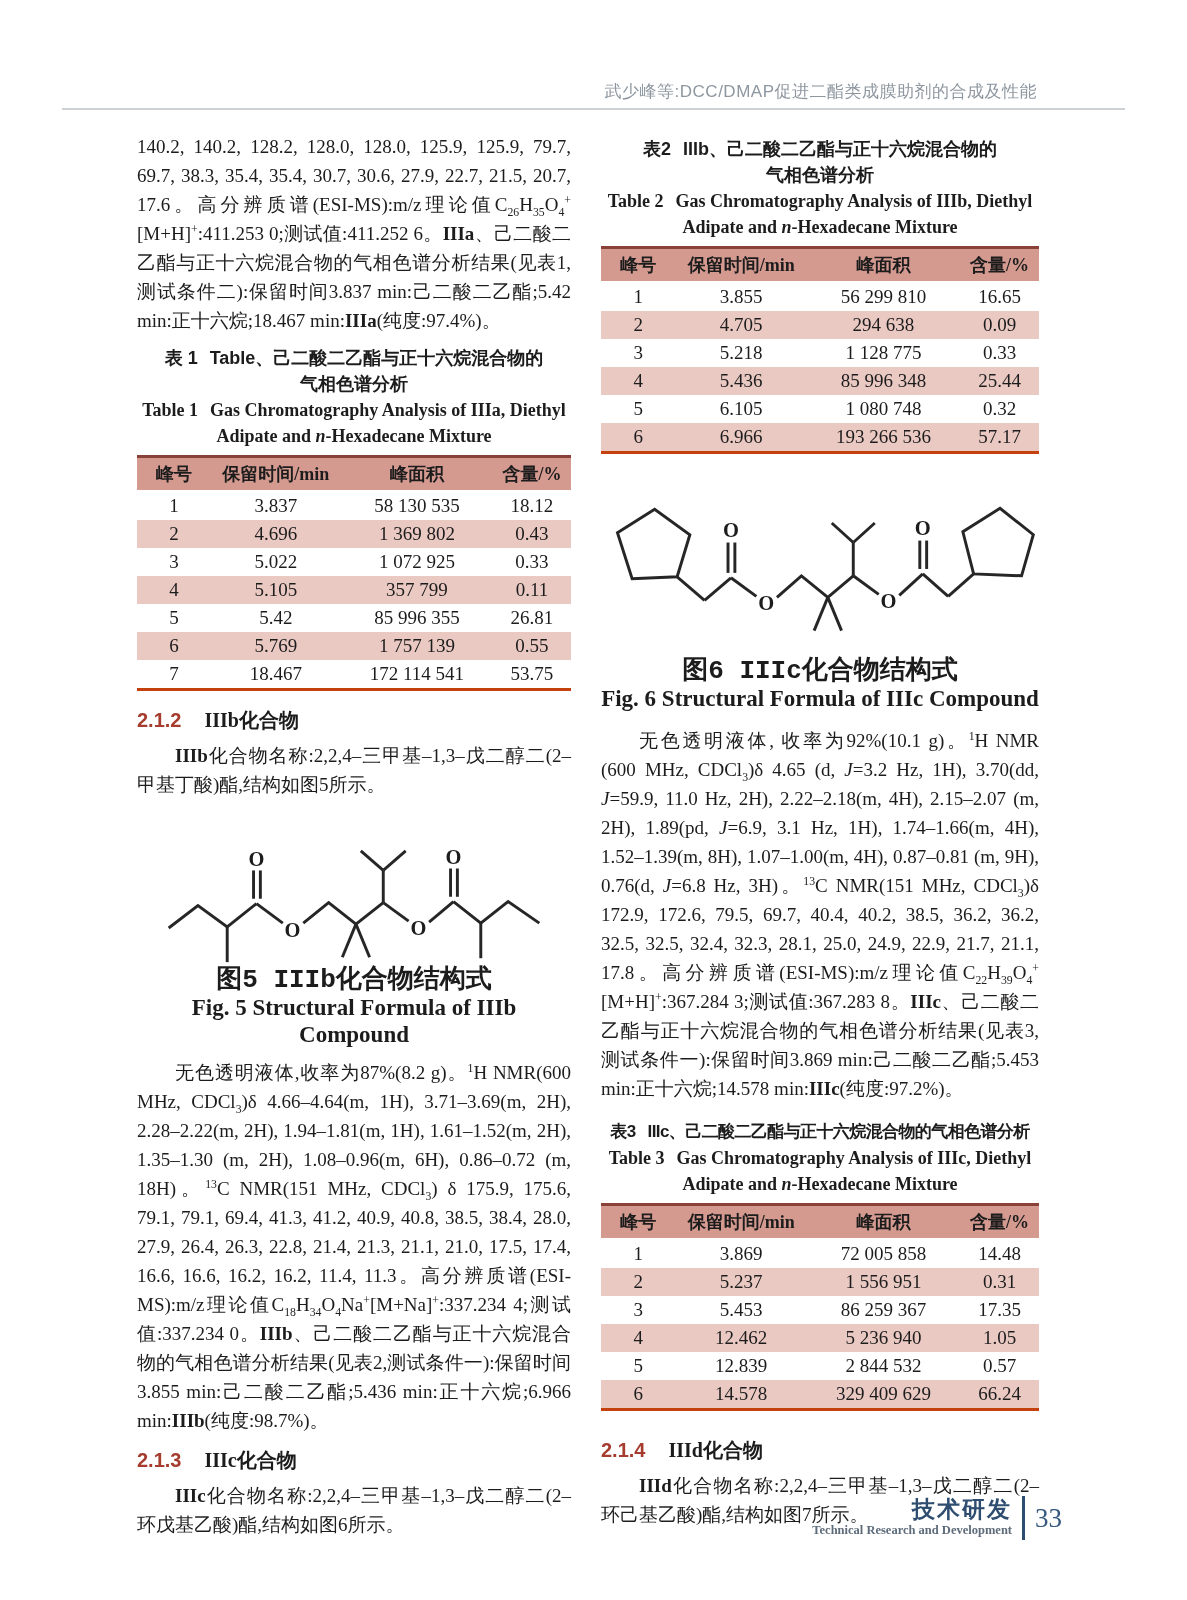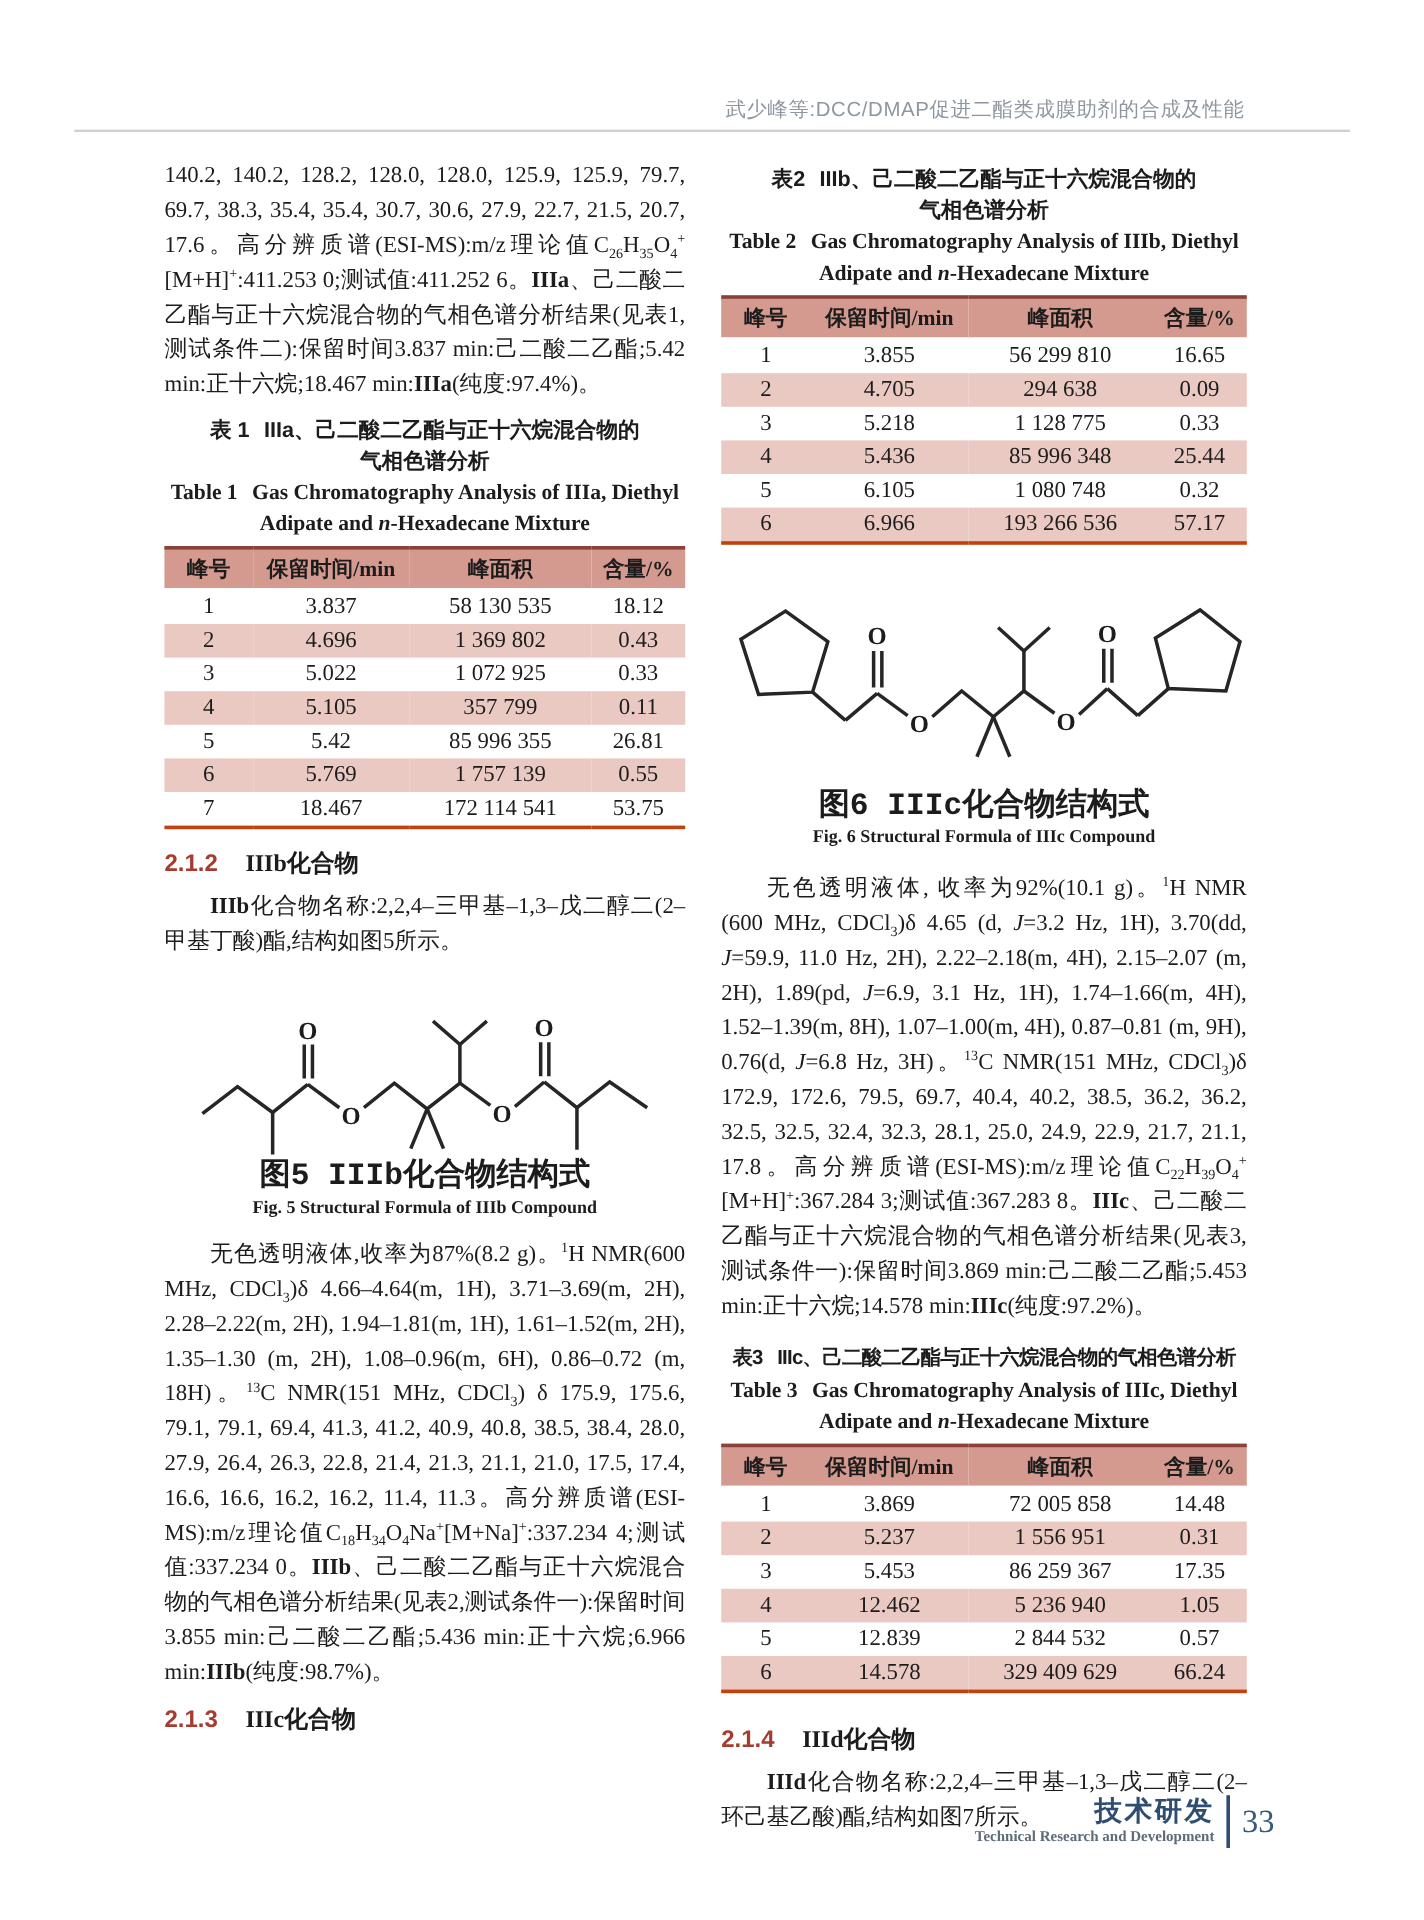--- a/index.html
+++ b/index.html
@@ -45,21 +45,21 @@
   table.data td{padding:3px 2px;text-align:center;}
   table.data tbody tr:nth-child(even){background:#eac9c3;}
   table.data col.c1{width:17%;} table.data col.c2{width:30%;}
   table.data col.c3{width:35%;} table.data col.c4{width:18%;}
 
   
   .figure{text-align:center;margin:6px 0 10px 0;}
   .figure svg{display:block;margin:0 auto;}
   .fig-cap-cn{font-size:26px;font-weight:bold;line-height:27px;
               font-family:Liberation Mono, monospace;}
-  .fig-cap-en{font-size:15px;font-weight:bold;line-height:27px;}
+  .fig-cap-en{font-size:23px;font-weight:bold;line-height:27px;}
 
   .struct-line{stroke:#262626;stroke-width:3;fill:none;stroke-linejoin:miter;}
   .struct-atom{font-family:"Liberation Serif","DejaVu Serif",serif;font-size:21px;font-weight:600;fill:#1c1c1c;}
 
   
   .footer{position:absolute;top:1496px;right:125px;display:flex;align-items:flex-start;justify-content:space-between;}
   .footer-text{text-align:right;margin-right:10px;}
   .footer-cn{font-size:23px;font-weight:bold;color:#2e4d70;line-height:26px;
              font-family:"Liberation Sans","DejaVu Sans",sans-serif;letter-spacing:2px;}
   .footer-en{font-size:12.5px;font-weight:bold;color:#5d6b7a;line-height:16px;}
@@ -73,21 +73,21 @@
 
   <div class="running-head">武少峰等:DCC/DMAP促进二酯类成膜助剂的合成及性能</div>
   <div class="head-rule"></div>
 
   <div class="col col-left">
 
     <p class="para">140.2, 140.2, 128.2, 128.0, 128.0, 125.9, 125.9, 79.7, 69.7, 38.3, 35.4, 35.4, 30.7, 30.6, 27.9, 22.7, 21.5, 20.7, 17.6。高分辨质谱(ESI-MS):m/z理论值C<sub>26</sub>H<sub>35</sub>O<sub>4</sub><sup>+</sup>[M+H]<sup>+</sup>:411.253 0;测试值:411.252 6。<b>IIIa</b>、己二酸二乙酯与正十六烷混合物的气相色谱分析结果(见表1,测试条件二):保留时间3.837 min:己二酸二乙酯;5.42 min:正十六烷;18.467 min:<b>IIIa</b>(纯度:97.4%)。</p>
 
     <div class="table-block">
       <div class="tbl-title-cn">
-        <span class="tbl-label">表 1</span><span>IIIa、己二酸二乙酯与正十六烷混合物的</span>
+        <span class="tbl-label">表 1</span><span>Table、己二酸二乙酯与正十六烷混合物的</span>
       </div>
       <div class="tbl-title-cn second">气相色谱分析</div>
       <div class="tbl-title-en">
         <span class="tbl-label">Table 1</span><span>Gas Chromatography Analysis of IIIa, Diethyl Adipate and <i>n</i>-Hexadecane Mixture</span>
       </div>
       <table class="data">
         <colgroup>
             <col class="c1">
             <col class="c2">
             <col class="c3">
@@ -183,20 +183,21 @@
       <div class="fig-cap-en">Fig. 5  Structural Formula of IIIb Compound</div>
     </div>
 
     <p class="para indent">无色透明液体,收率为87%(8.2 g)。<sup>1</sup>H NMR(600 MHz, CDCl<sub>3</sub>)δ 4.66–4.64(m, 1H), 3.71–3.69(m, 2H), 2.28–2.22(m, 2H), 1.94–1.81(m, 1H), 1.61–1.52(m, 2H), 1.35–1.30 (m, 2H), 1.08–0.96(m, 6H), 0.86–0.72 (m, 18H)。<sup>13</sup>C NMR(151 MHz, CDCl<sub>3</sub>) δ 175.9, 175.6, 79.1, 79.1, 69.4, 41.3, 41.2, 40.9, 40.8, 38.5, 38.4, 28.0, 27.9, 26.4, 26.3, 22.8, 21.4, 21.3, 21.1, 21.0, 17.5, 17.4, 16.6, 16.6, 16.2, 16.2, 11.4, 11.3。高分辨质谱(ESI-MS):m/z理论值C<sub>18</sub>H<sub>34</sub>O<sub>4</sub>Na<sup>+</sup>[M+Na]<sup>+</sup>:337.234 4;测试值:337.234 0。<b>IIIb</b>、己二酸二乙酯与正十六烷混合物的气相色谱分析结果(见表2,测试条件一):保留时间3.855 min:己二酸二乙酯;5.436 min:正十六烷;6.966 min:<b>IIIb</b>(纯度:98.7%)。</p>
 
     <div class="section-heading">
       <span class="sec-num">2.1.3</span>
       <span class="sec-title"><b>IIIc</b>化合物</span>
     </div>
 
+    <p class="para indent"><b>IIIc</b>化合物名称:2,2,4–三甲基–1,3–戊二醇二(2–环戊基乙酸)酯,结构如图6所示。</p>
   </div>
 
   <div class="col col-right">
 
     <div class="table-block">
       <div class="tbl-title-cn">
         <span class="tbl-label">表2</span><span>IIIb、己二酸二乙酯与正十六烷混合物的</span>
       </div>
       <div class="tbl-title-cn second">气相色谱分析</div>
       <div class="tbl-title-en">

